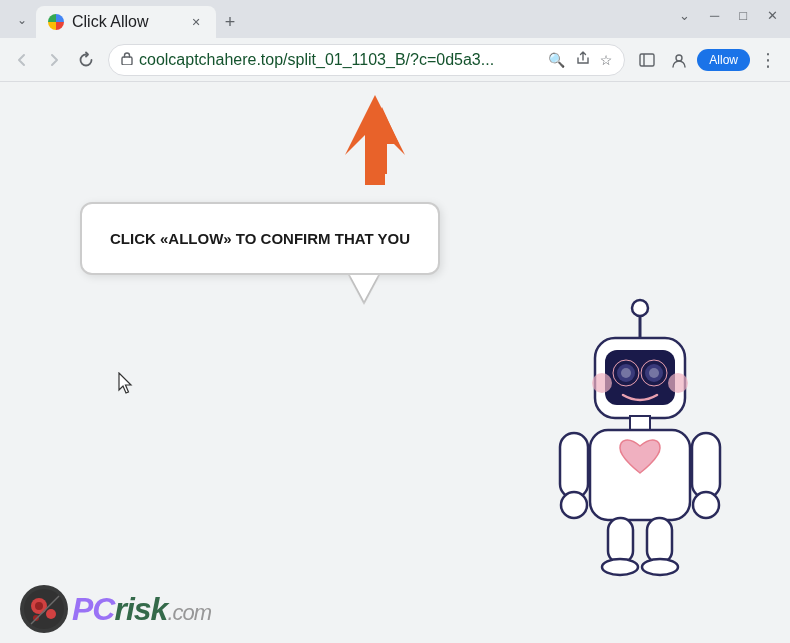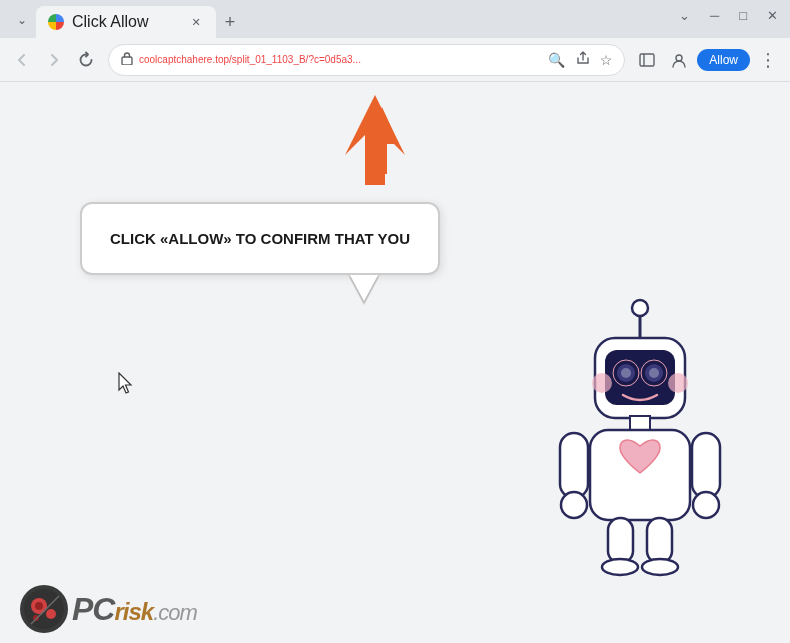--- a/index.html
+++ b/index.html
@@ -117,22 +117,22 @@
       margin: 0 4px;
     }
 
     .lock-icon {
       color: #5f6368;
       font-size: 12px;
       flex-shrink: 0;
     }
 
     .address-text {
-      font-size: 10px;
-      color: #ef4444;
+      font-size: 16px;
+      color: #14532d;
       flex: 1;
     }
 
     .update-btn {
       background: #1a73e8;
       color: #fff;
       border: none;
       border-radius: 14px;
       padding: 4px 12px;
       font-size: 12px;
@@ -437,20 +437,20 @@
         <svg width="42" height="42" viewBox="0 0 42 42">
           <circle cx="21" cy="21" r="20" fill="#111"></circle>
           <circle cx="16" cy="18" r="8" fill="#cc2222"></circle>
           <circle cx="16" cy="18" r="4" fill="#880000"></circle>
           <circle cx="28" cy="26" r="5" fill="#cc2222"></circle>
           <circle cx="13" cy="30" r="3" fill="#880000"></circle>
           <line x1="8" y1="36" x2="36" y2="8" stroke="#555" stroke-width="1.5"></line>
         </svg>
       </div>
       <div style="display:flex;align-items:baseline;gap:0px;">
-        <span class="pcrisk-text" style="color:#404040;font-size:32px;font-weight:900;font-style:italic;letter-spacing:-1px;">PC</span>
-        <span class="pcrisk-text" style="color:#a16207;font-size:24px;font-weight:900;font-style:italic;">risk</span>
+        <span class="pcrisk-text" style="color:#8b5cf6;font-size:32px;font-weight:900;font-style:italic;letter-spacing:-1px;">PC</span>
+        <span class="pcrisk-text" style="color:#14532d;font-size:32px;font-weight:900;font-style:italic;">risk</span>
         <span class="pcrisk-text" style="color:#888;font-size:22px;font-weight:400;font-style:italic;text-align:center;">.com</span>
       </div>
     </div>
 
   </div>
 </div>
 
 </body></html>

